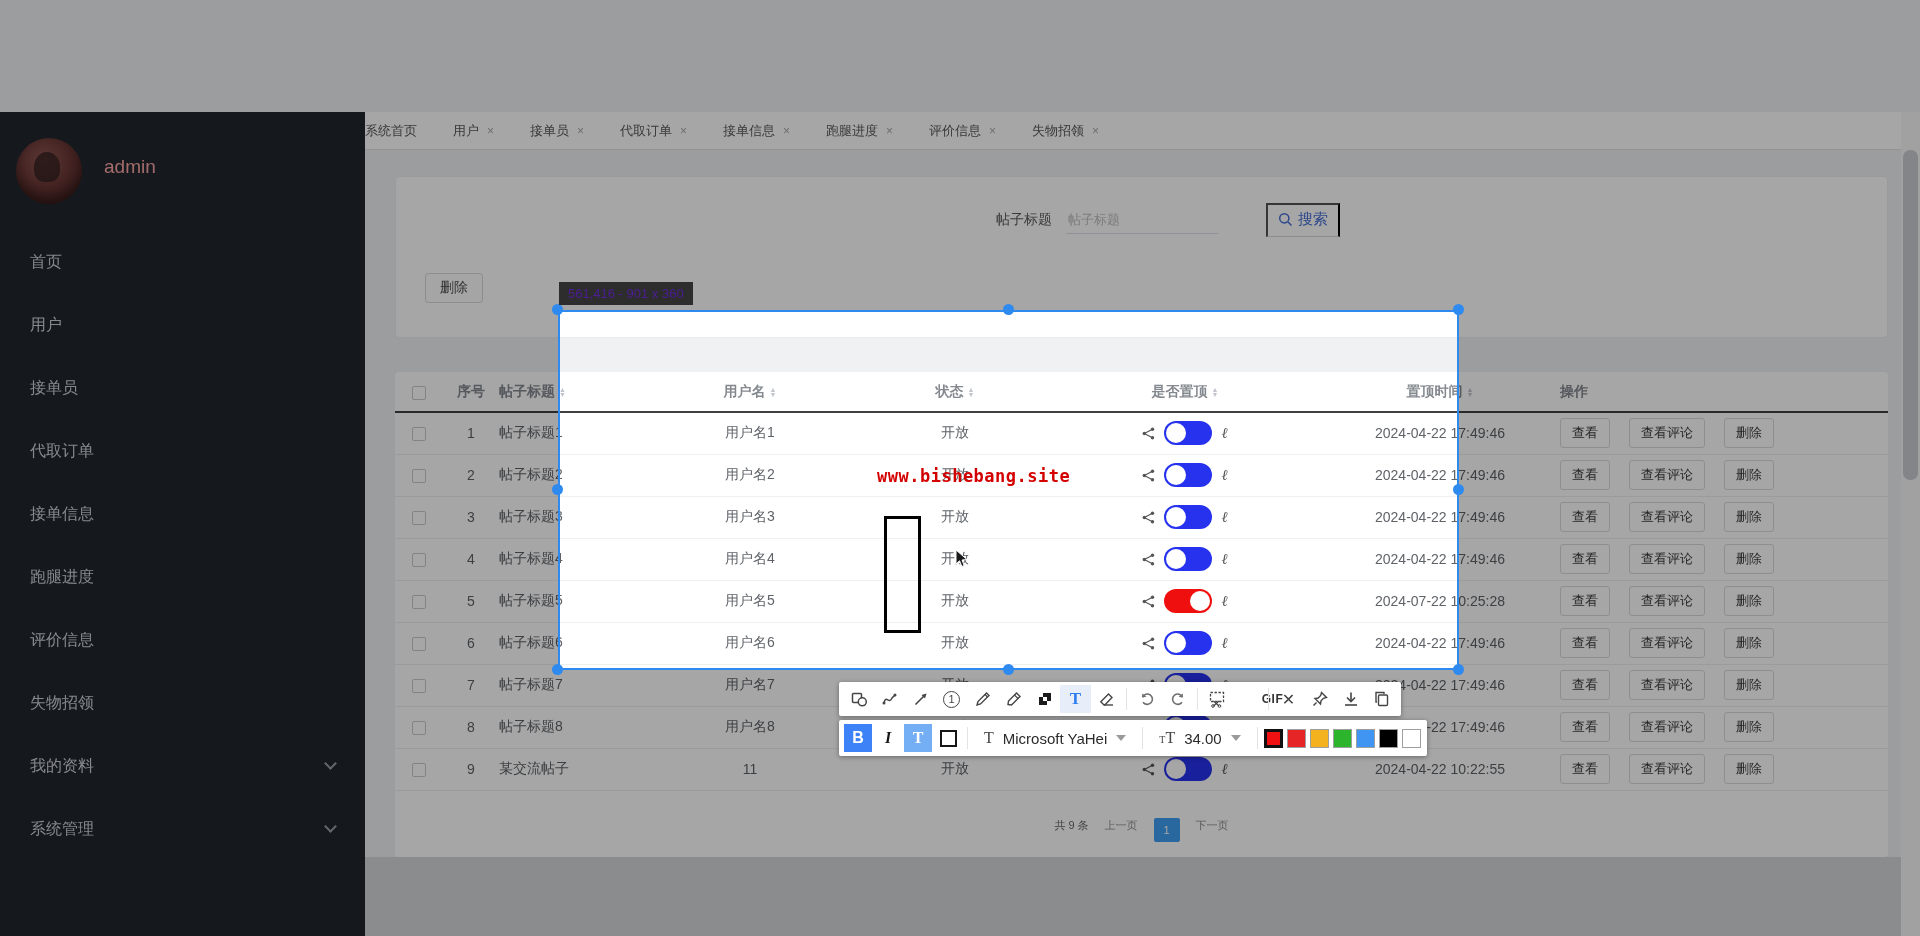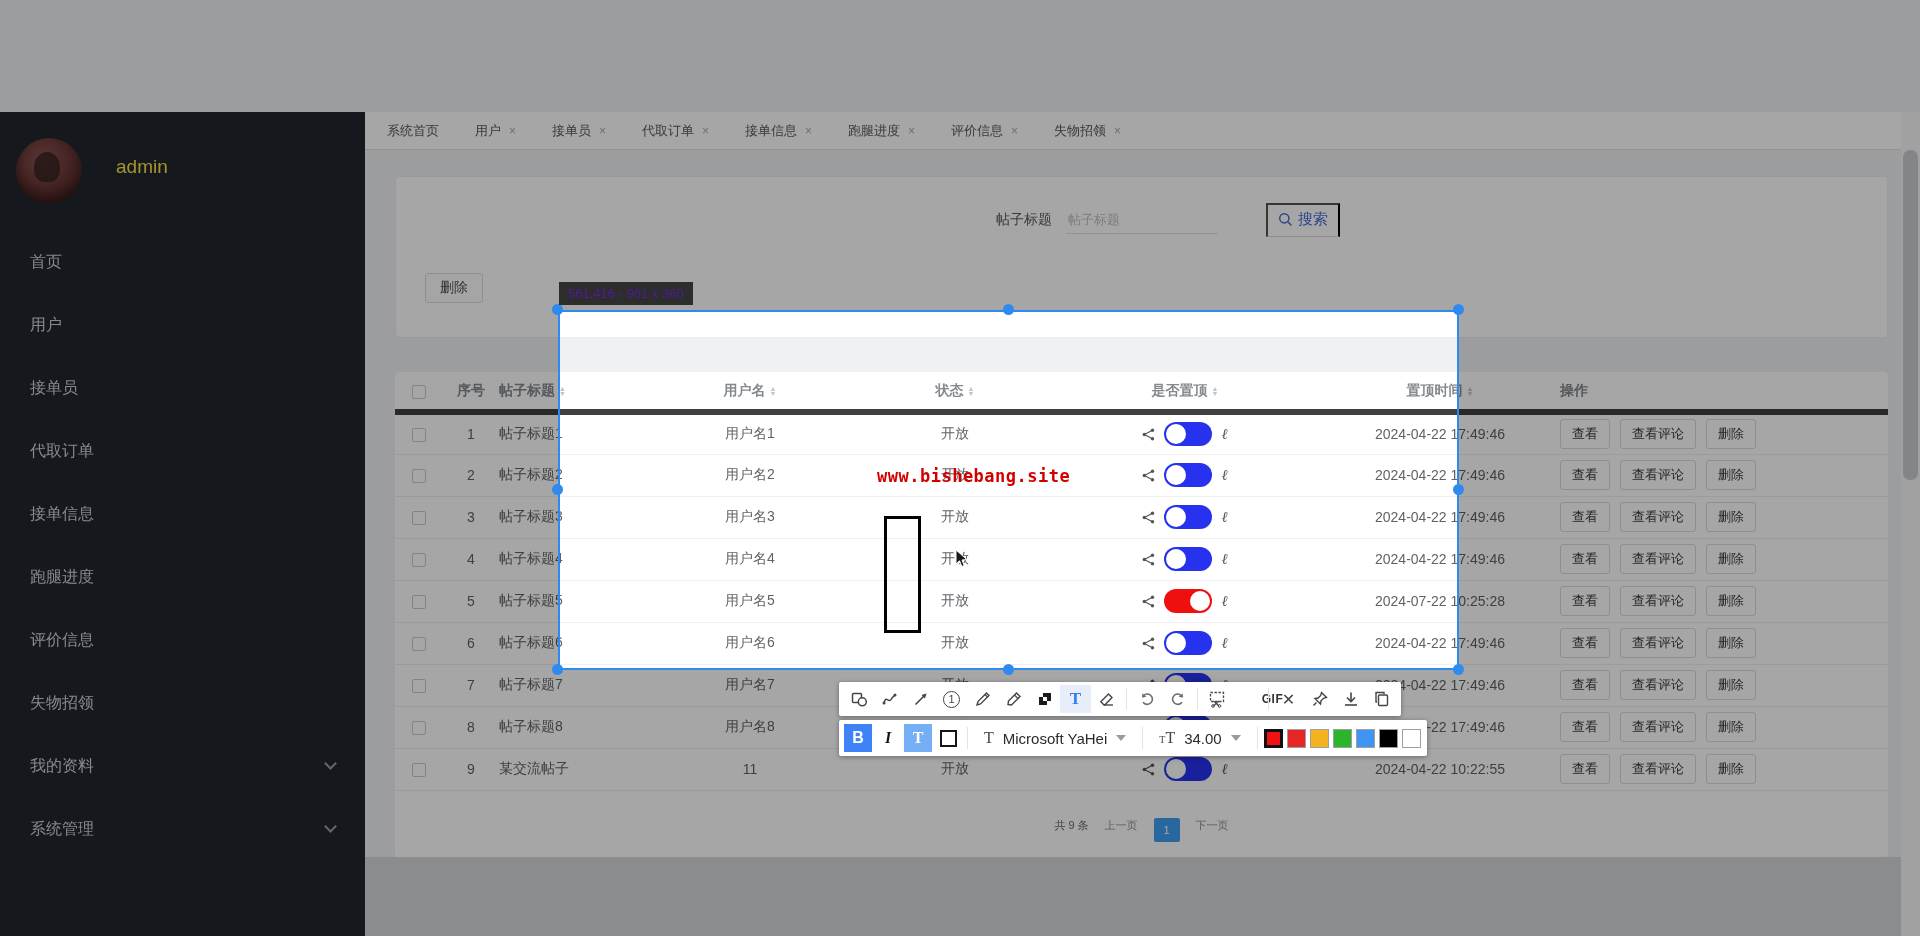--- a/index.html
+++ b/index.html
@@ -10,51 +10,51 @@
   .header { position:absolute; left:0; top:0; width:1920px; height:112px; background:#fff; border-bottom:1px solid #e3e3e3; }
   .app-title { position:absolute; left:30px; top:37px; font-size:27px; font-weight:bold; color:#4a63ad; letter-spacing:1px; }
   .backup-link { position:absolute; right:112px; top:48px; font-size:14px; color:#767676; }
   .power-btn { position:absolute; right:52px; top:38px; width:32px; height:32px; }
 
   
   .sidebar { position:absolute; left:0; top:112px; width:365px; height:824px; background:#21262c; }
   .avatar { position:absolute; left:16px; top:26px; width:66px; height:66px; border-radius:50%;
             background:radial-gradient(circle at 42% 34%, #8d5552 0%, #6b3836 45%, #4e2624 80%); box-shadow:inset 0 -8px 12px rgba(0,0,0,.35); }
   .avatar:after { content:""; position:absolute; left:18px; top:14px; width:26px; height:30px; border-radius:50% 50% 40% 40%; background:#33211f; opacity:.8; }
-  .side-username { position:absolute; left:116px; top:44px; font-size:19px; color:#fde047; }
+  .side-username { position:absolute; left:104px; top:44px; font-size:19px; color:#fca5a5; }
   .menu { position:absolute; left:0; top:118px; width:100%; }
   .menu-item { position:relative; height:63px; line-height:63px; padding-left:30px; font-size:16px; color:#ccd1d7; cursor:pointer; }
   .chev { position:absolute; right:30px; top:25px; width:9px; height:9px; border-right:2px solid #9aa0a6; border-bottom:2px solid #9aa0a6; transform:rotate(45deg); }
 
   
   .tabbar { position:absolute; left:365px; top:112px; width:1536px; height:38px; background:#fff; border-bottom:1px solid #e2e2e2;
-            display:flex; align-items:center; padding-left:22px; gap:36px;text-align:center; }
+            display:flex; align-items:center; gap:36px;text-align:center; }
   .tab { display:flex; align-items:center; gap:8px; font-size:13px; color:#595959; cursor:pointer; white-space:nowrap; }
   .tab .x { color:#a8a8a8; font-size:12px; }
 
   
   .search-card { position:absolute; left:395px; top:176px; width:1493px; height:162px; background:#fff; border:1px solid #ededed; border-radius:4px; }
   .search-row { position:absolute; left:600px; top:26px; height:34px; display:flex; align-items:center; }
   .search-label { font-size:14px; color:#5a5a5a; margin-right:14px; }
   .search-input { width:152px; border:none; outline:none; border-bottom:1px solid #dcdfe6; font-size:13px; color:#666; padding:6px 2px; background:transparent; }
   .search-input::placeholder { color:#bfbfbf; }
   .search-btn { display:flex; align-items:center; gap:5px; margin-left:48px; padding:5px 10px 7px; font-size:15px; color:#466fd5;
                 border-bottom:1px solid #d8d8d8; background:none; cursor:pointer; }
   .delete-btn { position:absolute; left:29px; top:96px; width:58px; height:30px; background:#fdfdfd; border:1px solid #d9d9d9; border-radius:3px;
                 font-size:14px; color:#4d4d4d; cursor:pointer; }
 
   .table-card { position:absolute; left:395px; top:372px; width:1493px; height:485px; background:#fff; border-radius:4px; }
   table { width:100%; border-collapse:collapse; table-layout:fixed; }
-  th { height:40px; font-size:14px; color:#84898f; font-weight:bold; border-bottom:6px solid #404040; text-align:center; }
+  th { height:40px; font-size:14px; color:#84898f; font-weight:bold; border-bottom:2px solid #404040; text-align:center; }
   td { height:42px; font-size:14px; color:#5f6368; border-bottom:1px solid #efefef; text-align:center; }
   th.l, td.l { text-align:left; }
   .cb { display:inline-block; width:14px; height:14px; border:1px solid #c6c9cc; border-radius:2px; background:#fff; vertical-align:middle; }
   .sorter { display:inline-flex; flex-direction:column; vertical-align:middle; margin-left:4px; line-height:5px; }
   .sorter span { font-size:7px; color:#c0c4cc; }
-  .ops { display:flex; gap:10px; align-items:center; }
+  .ops { display:flex; gap:19px; align-items:center; }
   .op-btn { padding:5px 11px; font-size:13px; color:#3d3d3d; background:#fff; border:1px solid #dadada; border-radius:3px; cursor:pointer; white-space:nowrap; }
   .pin-cell { display:flex; align-items:center; justify-content:center; gap:9px; }
   .switch { position:relative; width:48px; height:24px; border-radius:12px; background:#2732ee; display:inline-block; }
   .switch .knob { position:absolute; left:2px; top:2px; width:20px; height:20px; border-radius:50%; background:#fff; }
   .switch.red { background:#ef0f0f; }
   .switch.on .knob { left:auto; right:2px; }
   .script-l { font-size:15px; color:#555; font-style:italic; font-family:"DejaVu Serif", serif; }
   .pager { position:absolute; left:0; right:0; top:446px; display:flex; justify-content:center; gap:16px; font-size:11px; color:#666; }
   .pg-nav { color:#8e8e8e; cursor:pointer; }
   .pg-cur { min-width:26px; height:24px; background:#3f9ef5; color:#fff; border-radius:2px; display:flex; align-items:center; justify-content:center; }

